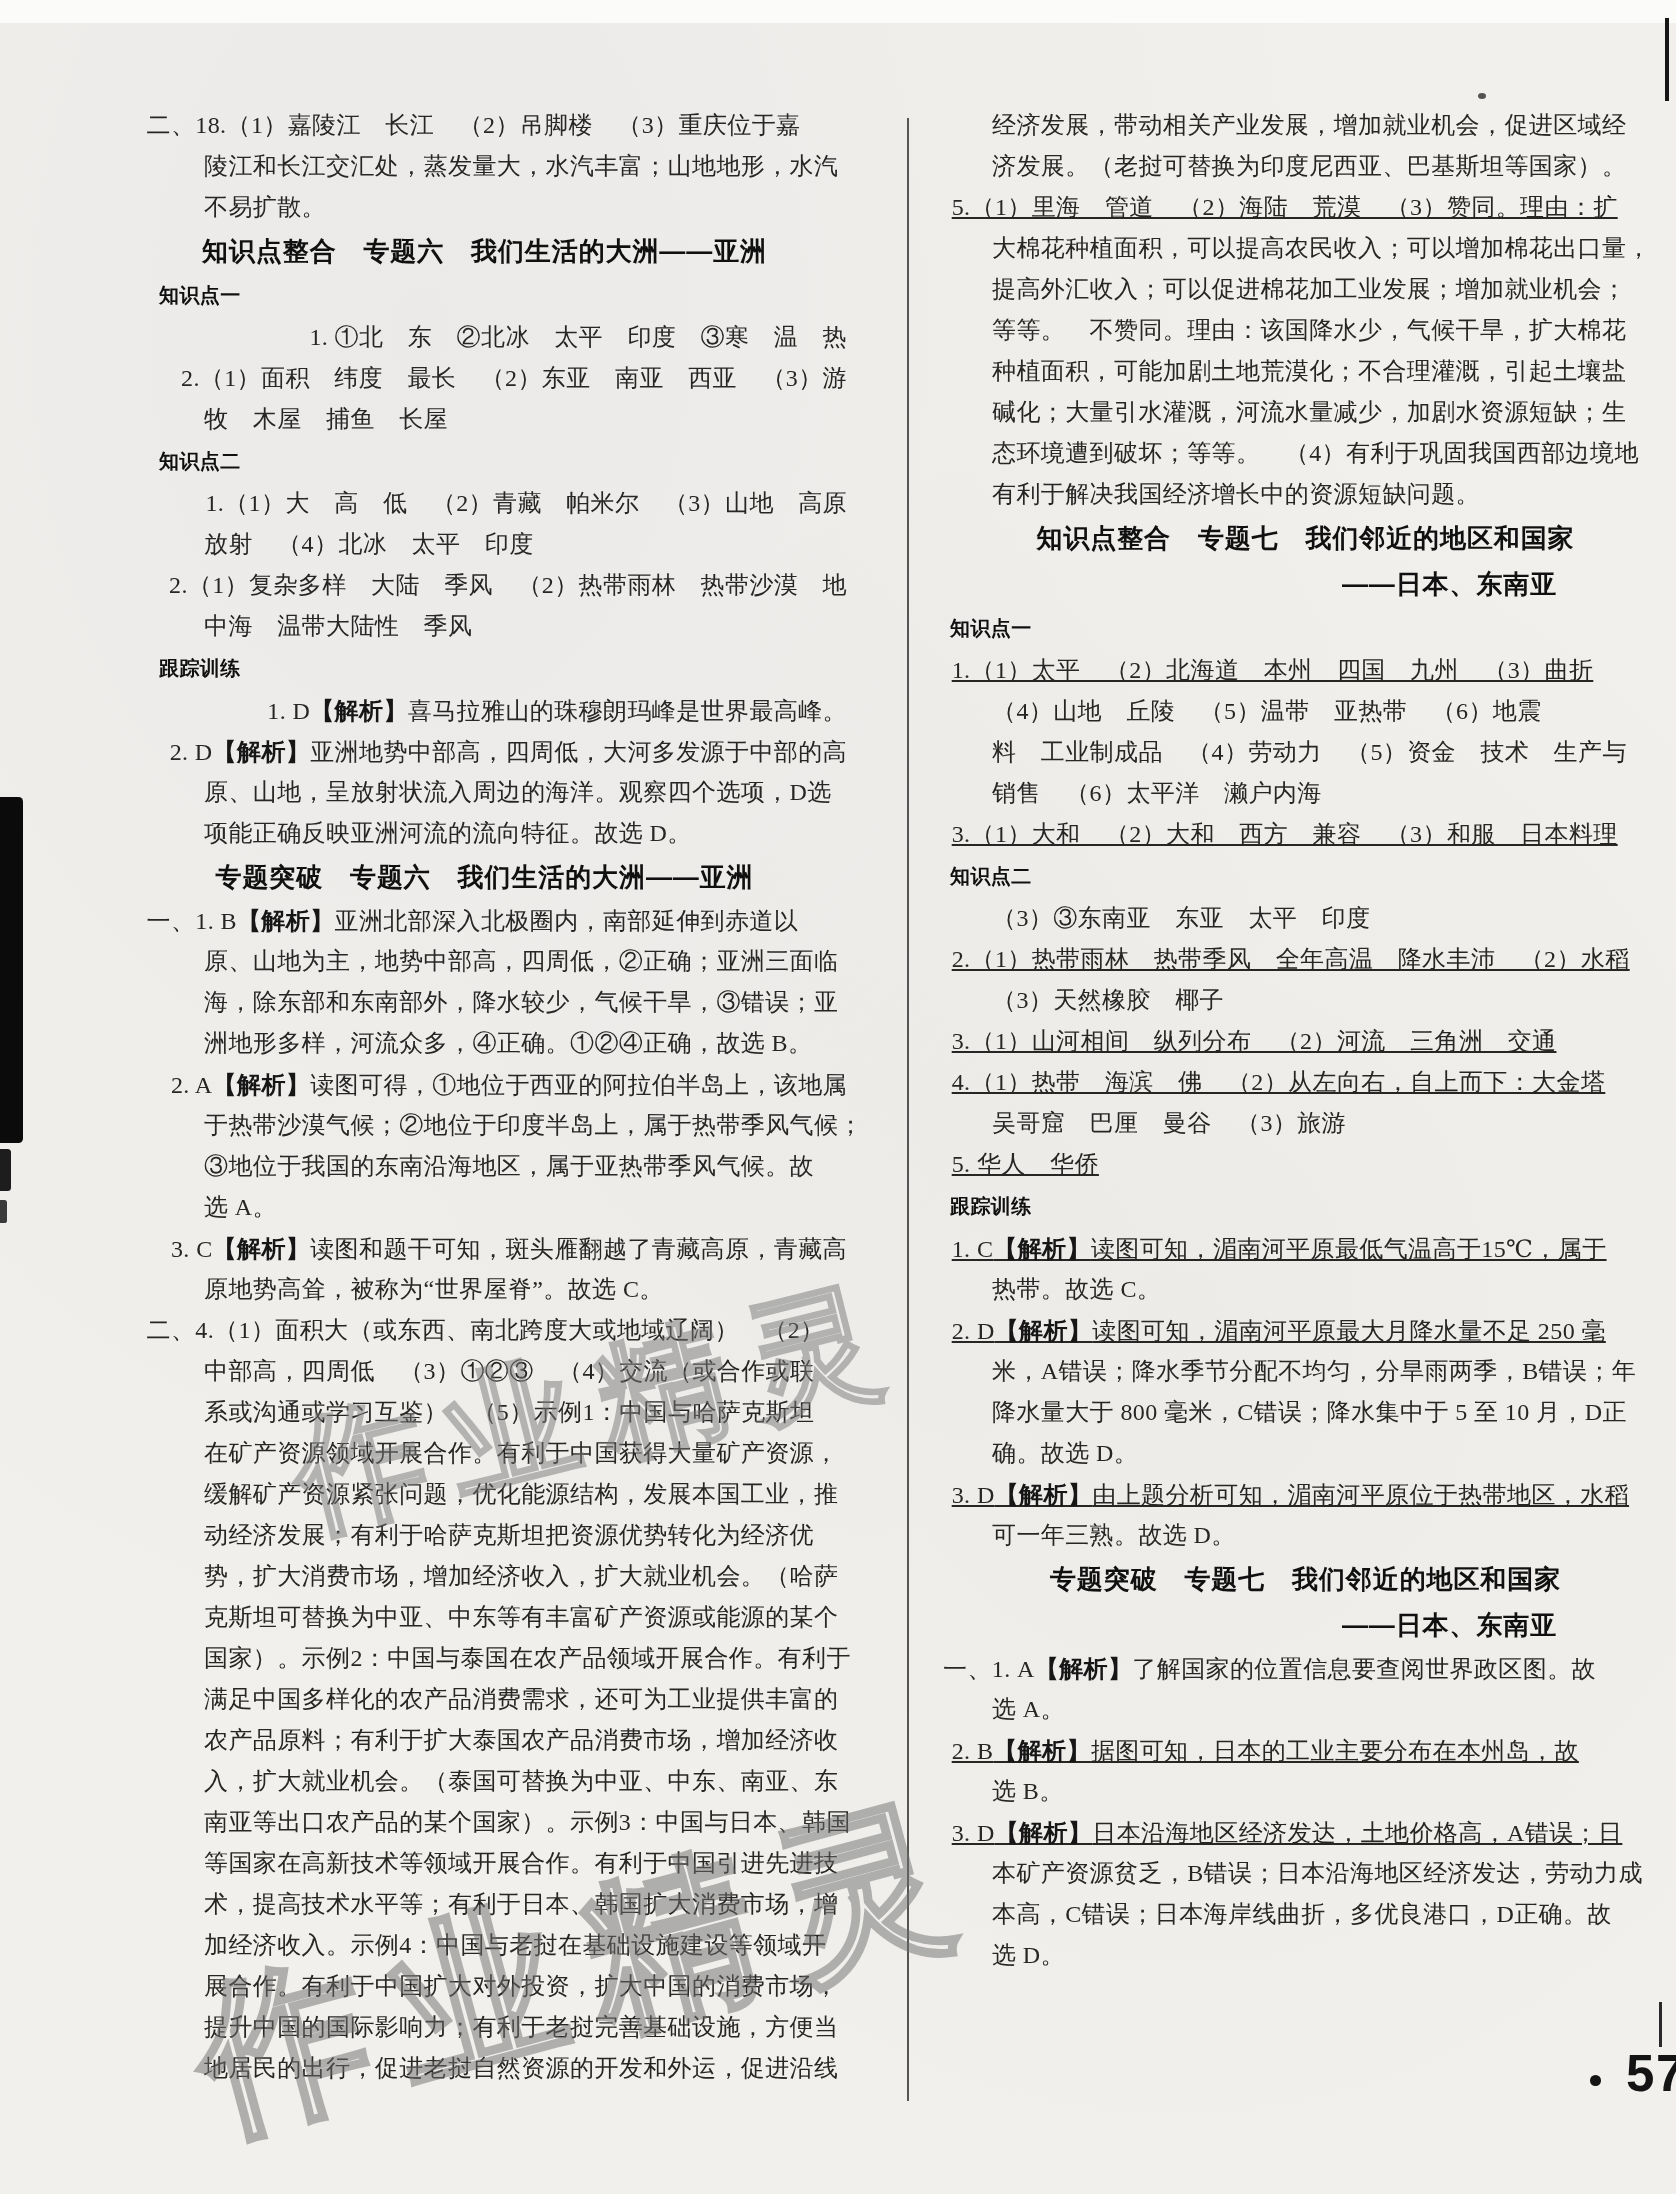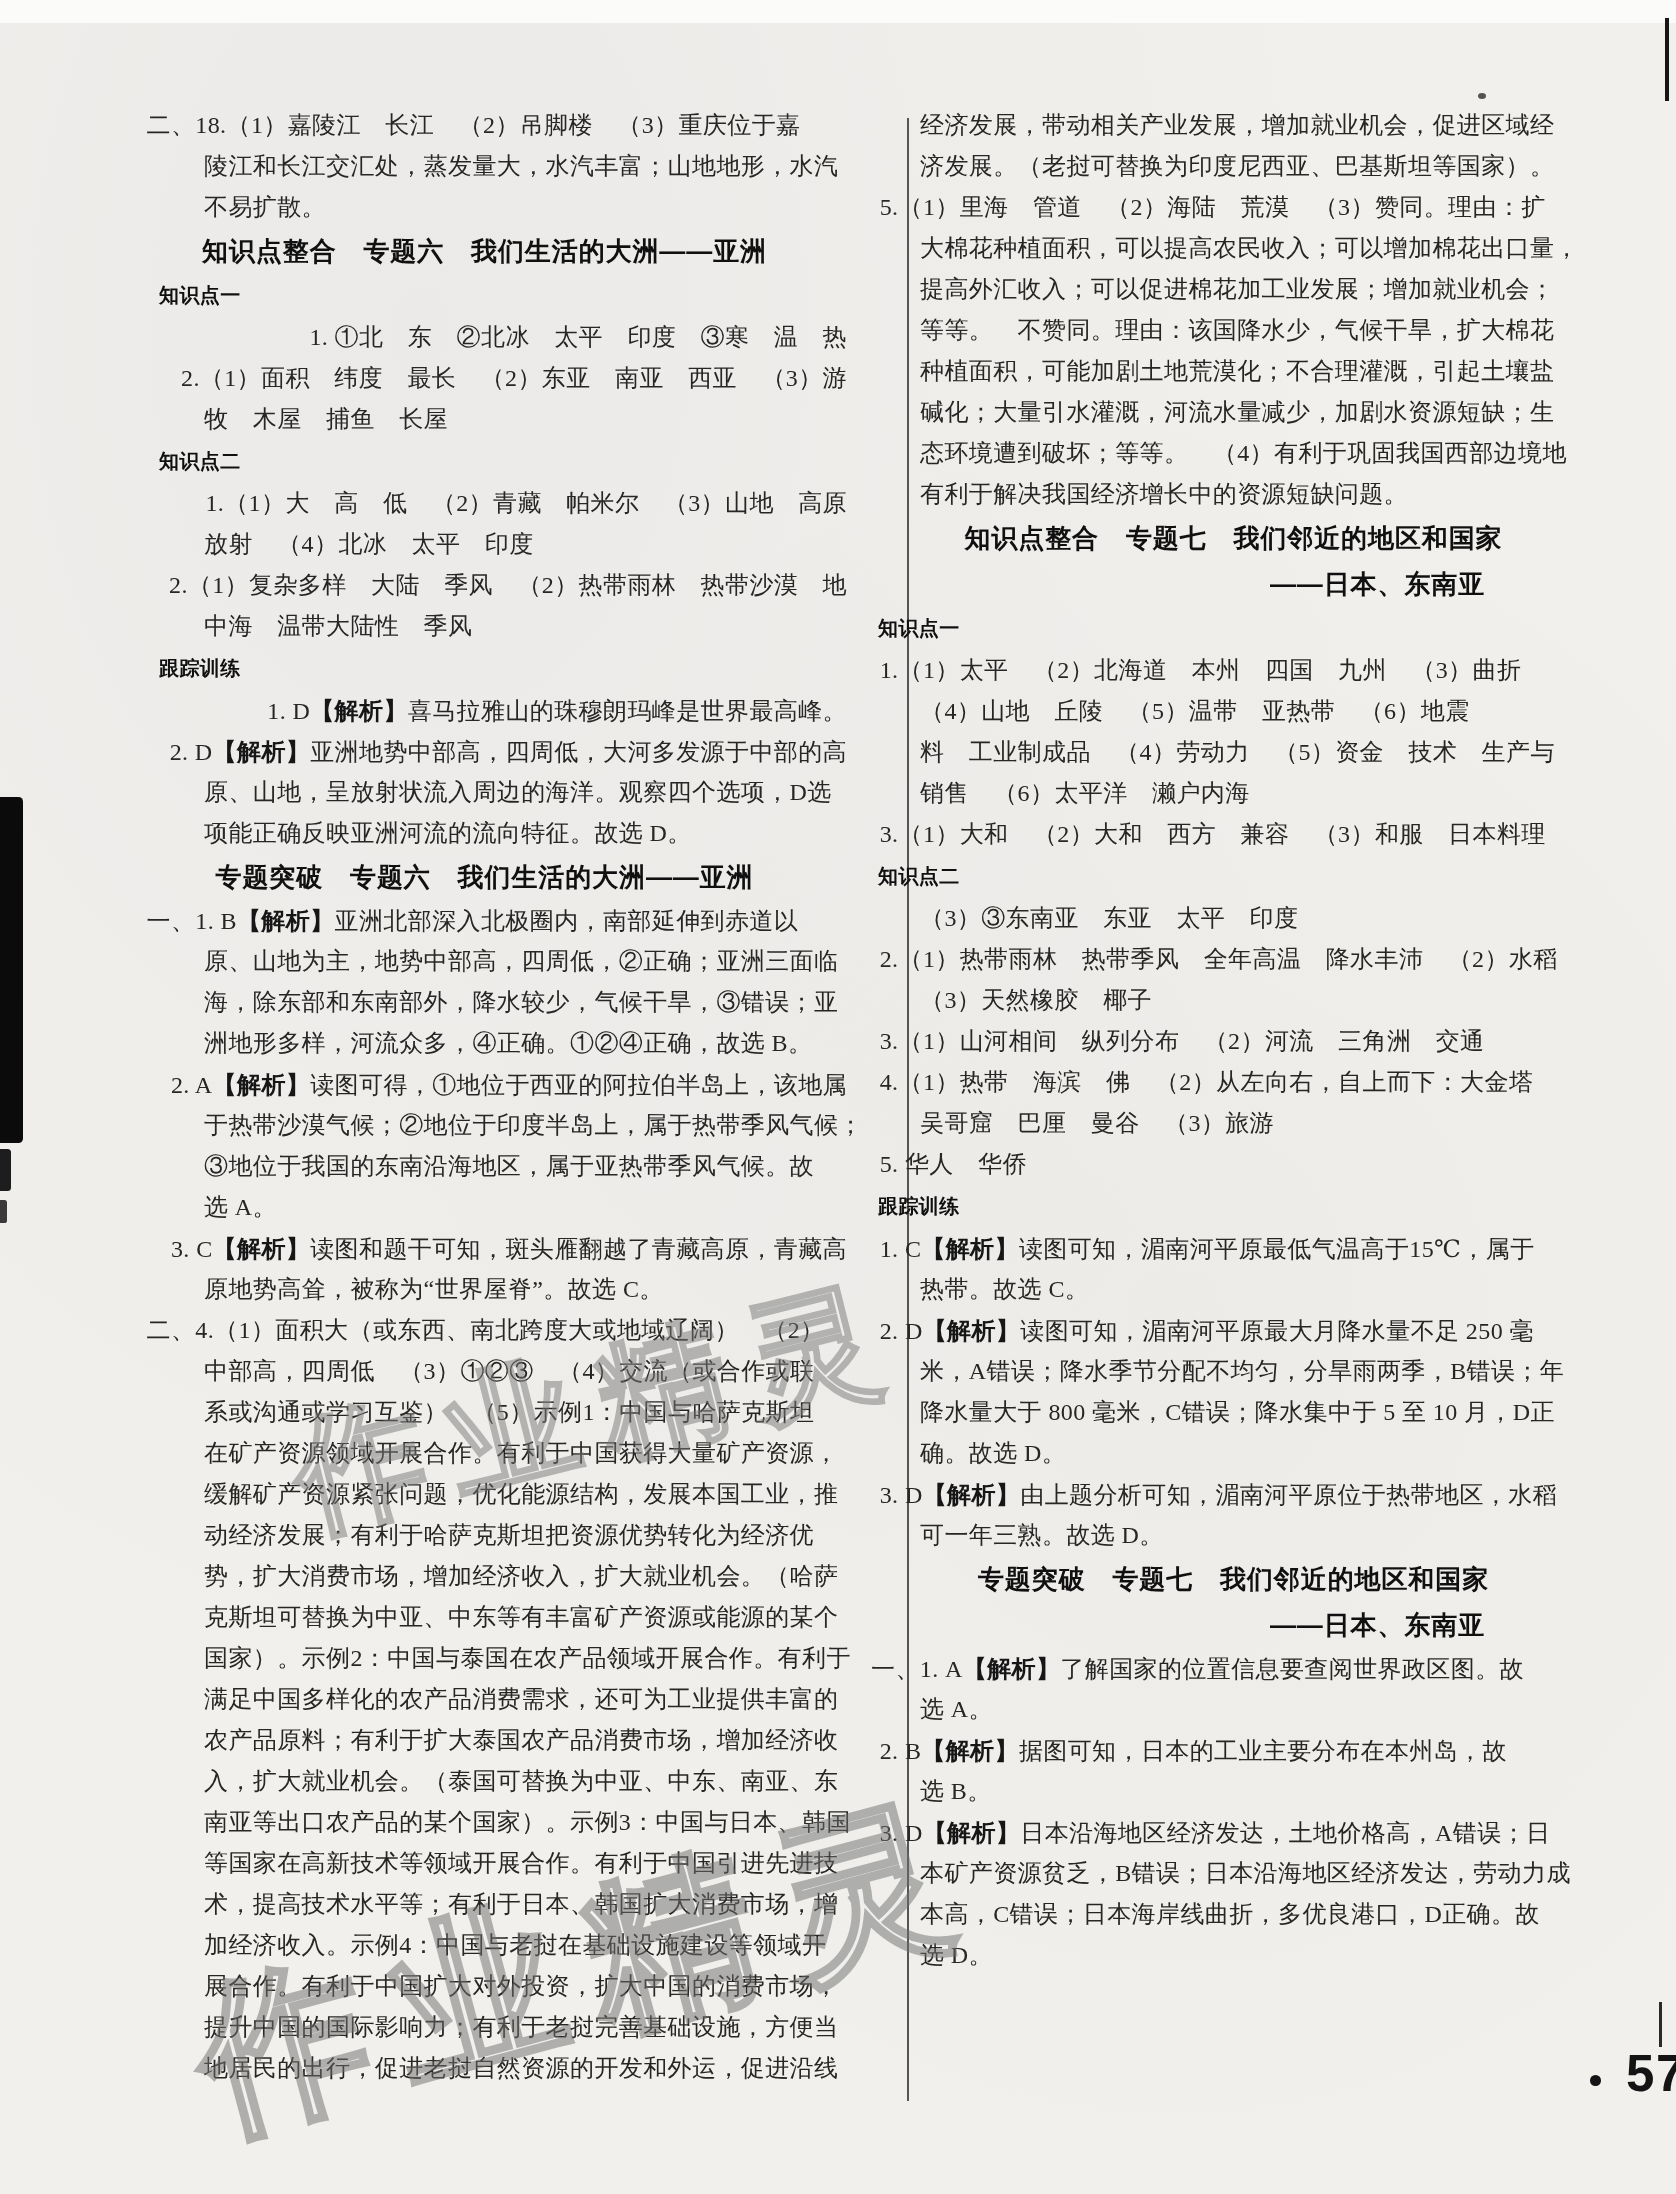--- a/index.html
+++ b/index.html
@@ -11,28 +11,28 @@
   .page{
     position:absolute;inset:0;
     background:
       radial-gradient(ellipse at 25% 15%, rgba(120,120,140,0.05), transparent 55%),
       radial-gradient(ellipse at 70% 60%, rgba(120,120,130,0.04), transparent 50%),
       #f1f0ed;
   }
   .top-strip{position:absolute;left:0;top:0;width:1677px;height:23px;background:#fbfbfa;}
   .col{position:absolute;top:105px;width:725px;color:#272624;font-size:24px;letter-spacing:0.4px;}
   .col.left{left:122px;}
-  .col.right{left:871px;}
+  .col.right{left:943px;}
   .line{height:41px;line-height:41px;white-space:nowrap;}
   .left .l0{padding-left:24.5px;}
   .left .l1{padding-left:40px;text-align:right;}
   .left .cont{padding-left:82px;}
   .left .sub{padding-left:37px;}
   .right .l0{padding-left:0;}
-  .right .l1{padding-left:8.7px;}
+  .right .l1{padding-left:8.7px;text-decoration:underline;}
   .right .cont{padding-left:49px;}
   .right .sub{padding-left:7px;}
   .line.head{
     font-family:"Liberation Sans","DejaVu Sans",sans-serif;font-weight:bold;
     font-size:26px;color:#101010;text-align:center;height:46px;line-height:46px;letter-spacing:0.9px;
   }
   .line.head2{
     font-family:"Liberation Sans","DejaVu Sans",sans-serif;font-weight:bold;
     font-size:26px;color:#101010;text-align:center;height:46px;line-height:46px;letter-spacing:0.9px;
     padding-left:288px;

